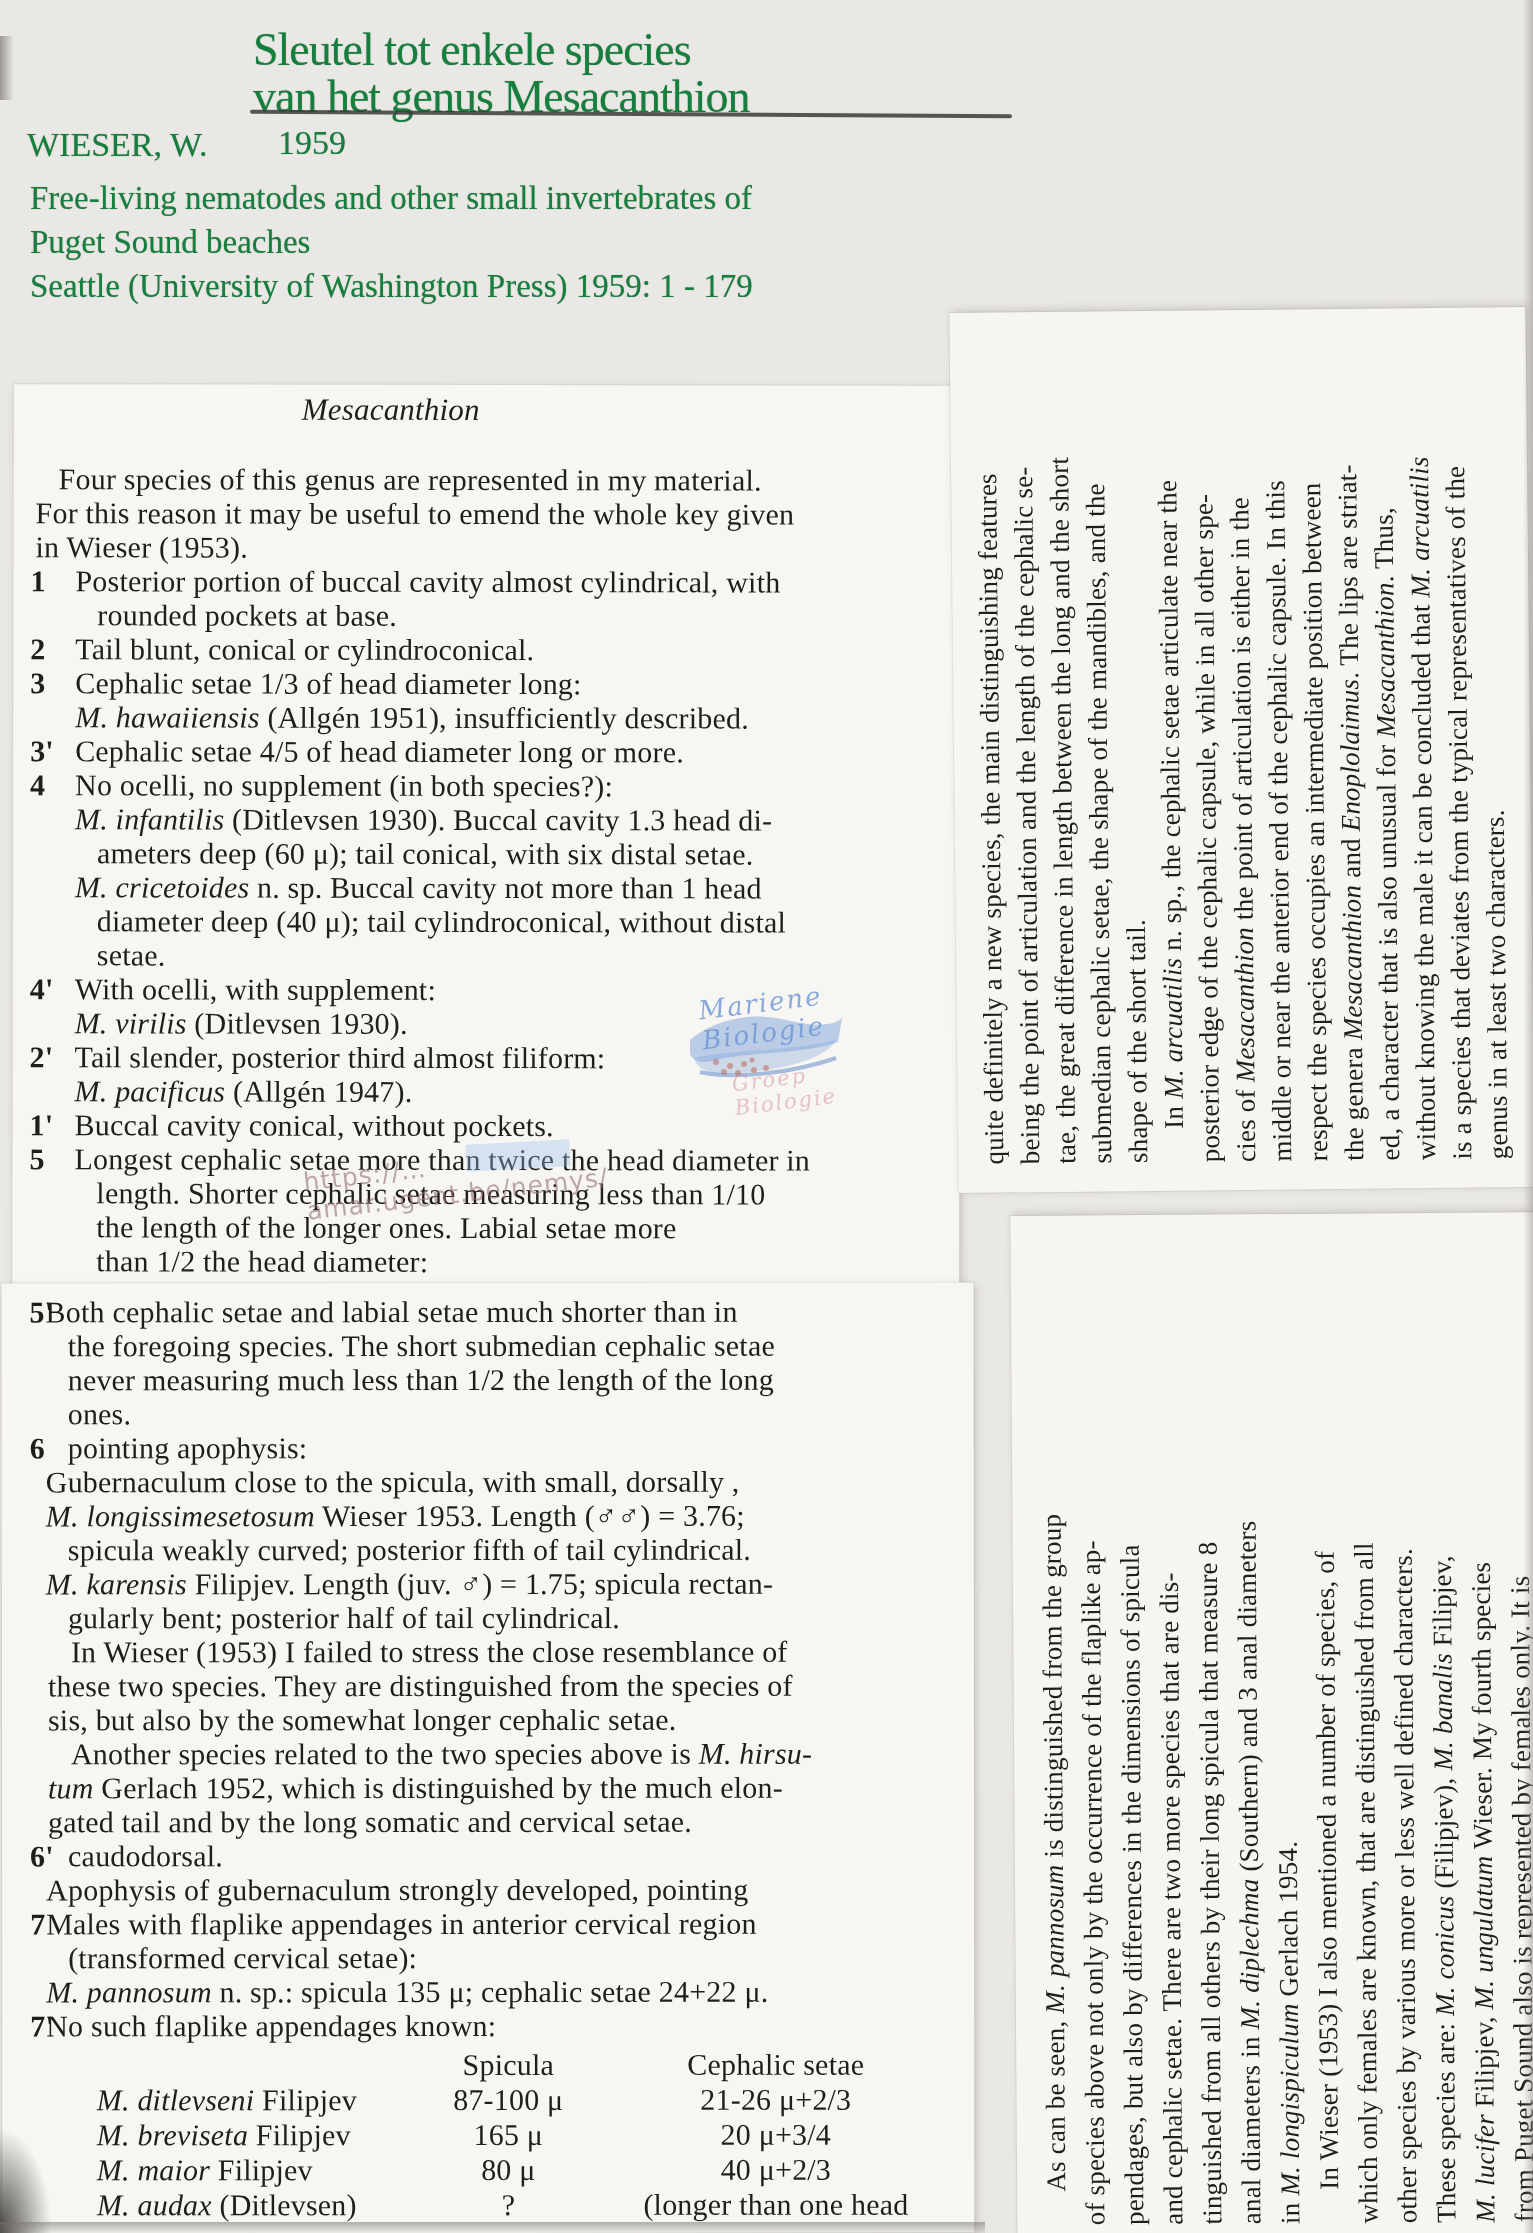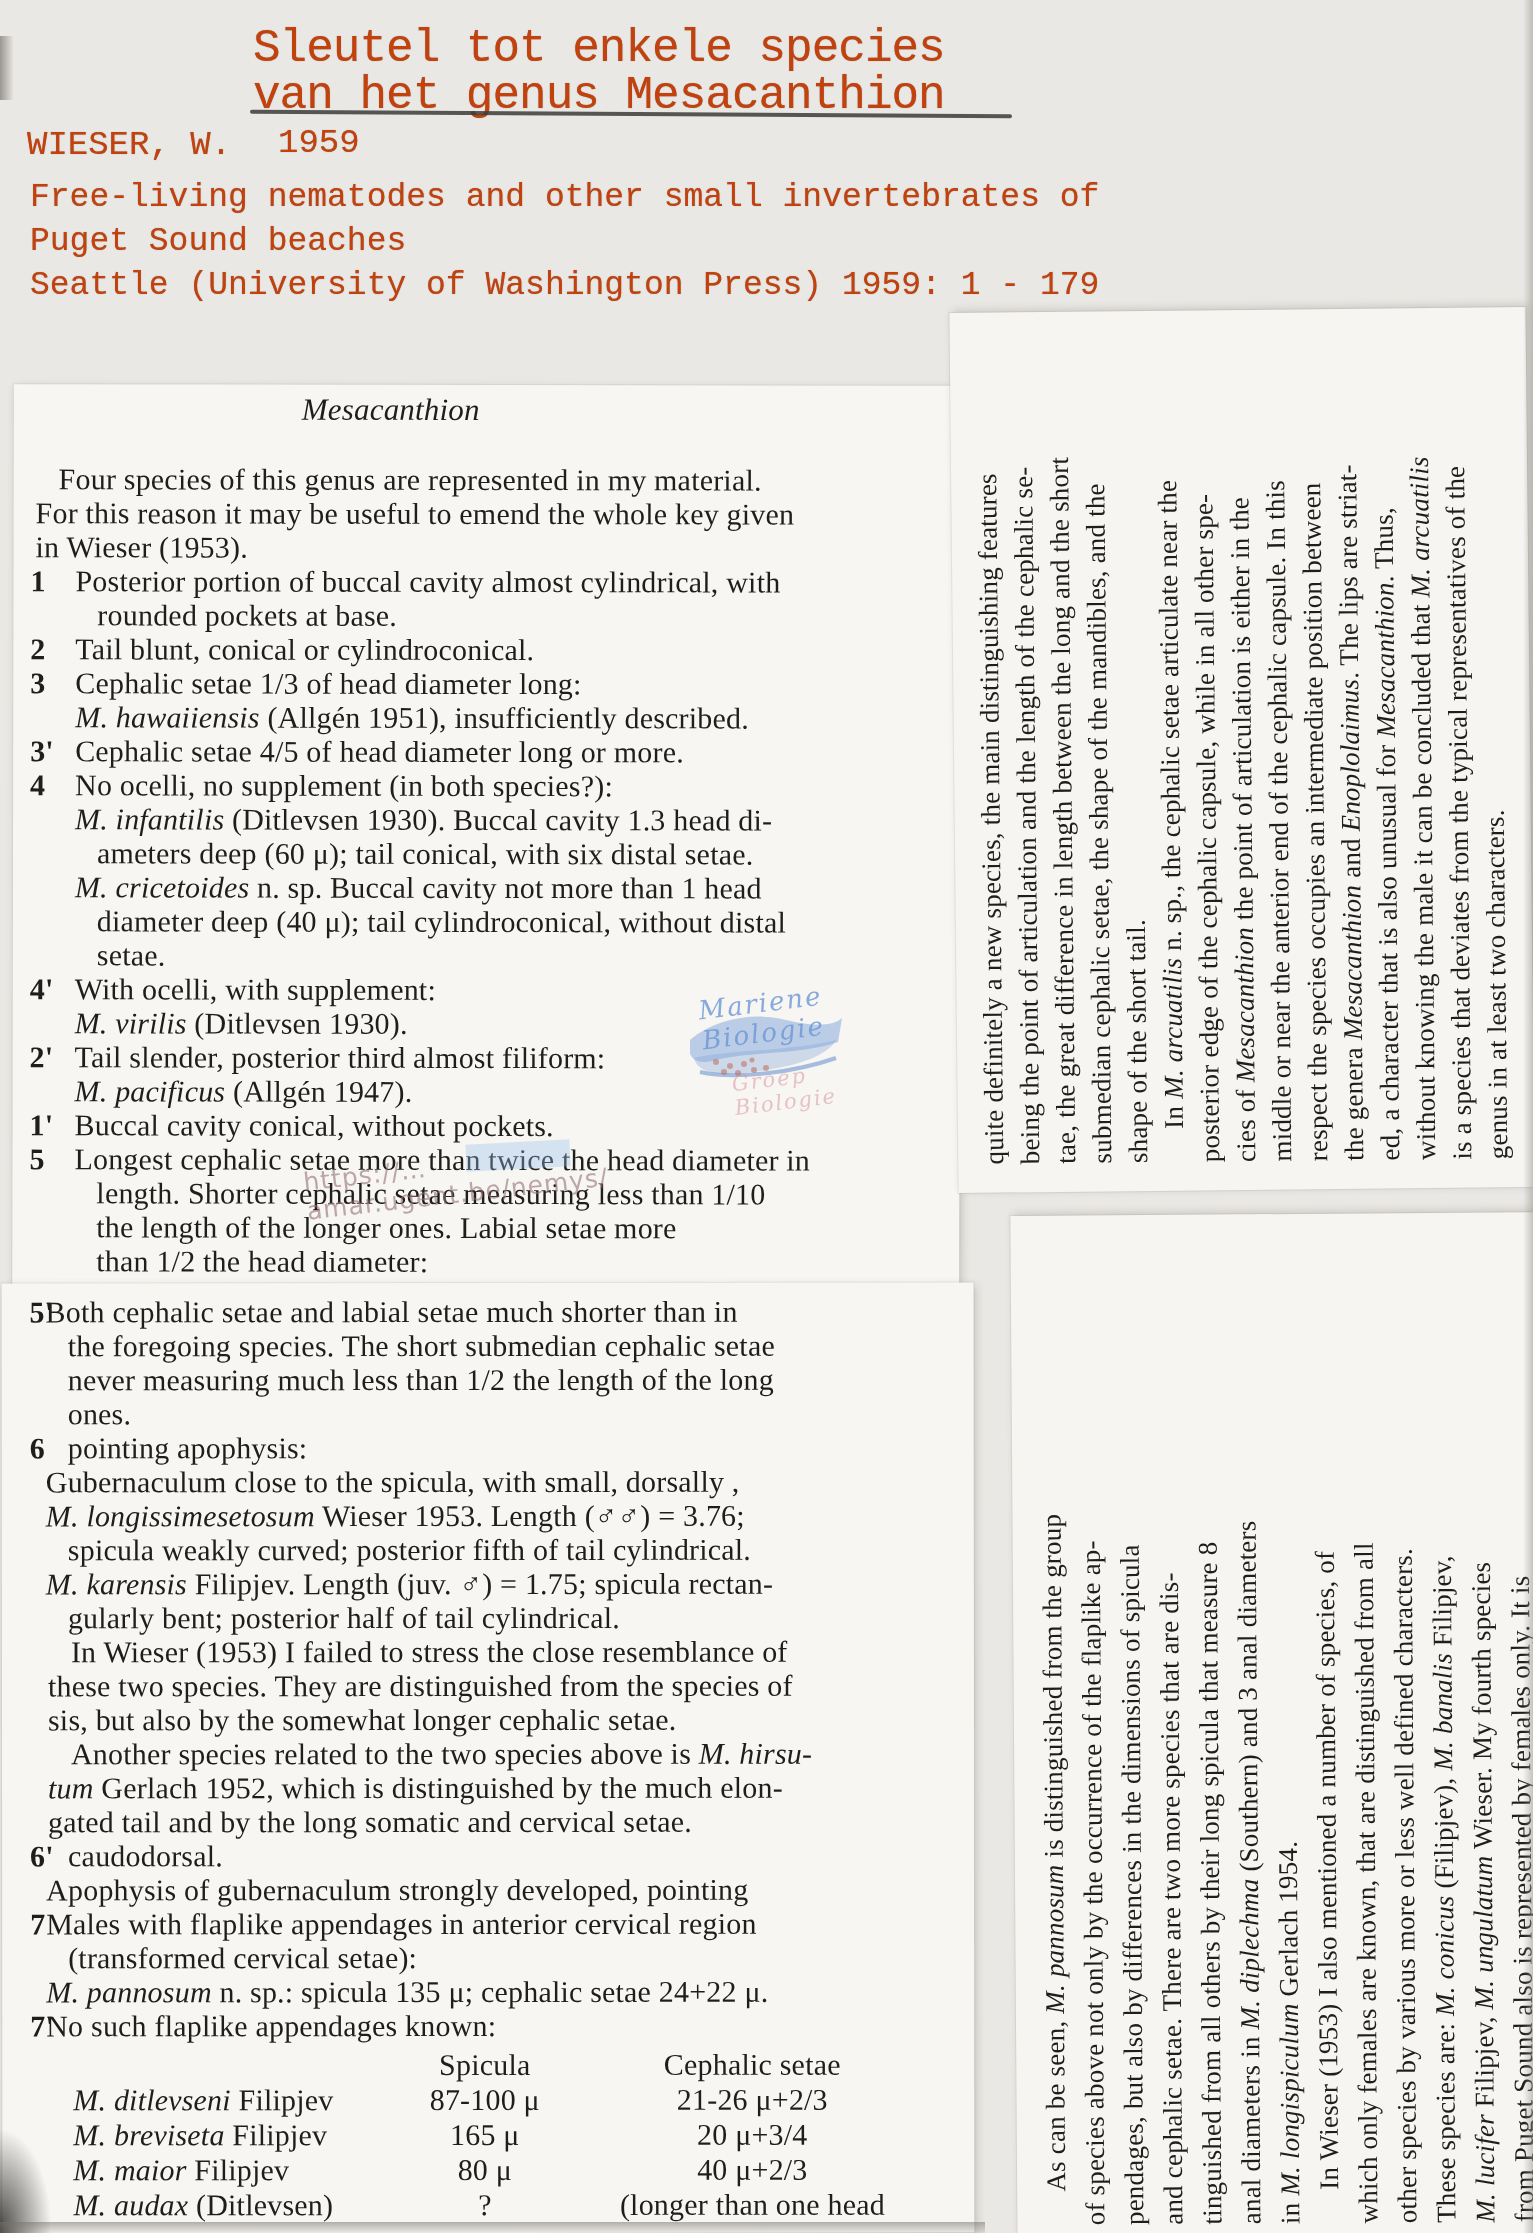--- a/index.html
+++ b/index.html
@@ -1,19 +1,19 @@
 <!DOCTYPE html>
 <html><head>
 <meta charset="utf-8">
 <style>
   html,body{margin:0;padding:0;background:#d8d6d2;}
   .page{position:relative;width:1533px;height:2233px;background:#eae8e4;overflow:hidden;
         font-family:"Liberation Serif",serif;color:#1f1e1c;}
   
-  .tw{font-family:Liberation Mono, monospace;color:#c2410c;
+  .tw{font-family:Liberation Serif, serif;color:#15803d;
       text-shadow:0 0 1px rgba(40,40,40,.45);white-space:pre;}
   .hdr-title{position:absolute;left:253px;top:26px;font-size:46px;line-height:47px;letter-spacing:-1px;}
   .hdr-underline{position:absolute;left:250px;top:112px;width:762px;height:4px;background:#3c3b38;
       transform:rotate(.35deg);border-radius:2px;opacity:.85;}
   .hdr-author{position:absolute;left:27px;top:126px;font-size:34px;}
   .hdr-year{position:absolute;left:262px;top:124px;font-size:34px;margin-left:16px;}
   .hdr-cit{position:absolute;left:30px;font-size:33px;line-height:44px;}
   
   .clip{position:absolute;background:#f7f6f2;box-shadow:0 0 0 1px rgba(70,65,58,.07),2px 3px 9px rgba(60,55,48,.22);}
   .c1{left:13px;top:385px;width:947px;height:906px;transform:rotate(.1deg);}
@@ -31,21 +31,21 @@
   .klabel{position:absolute;top:0;font-weight:bold;}
   .c1 .klabel{left:17px;}
   .c2 .klabel{left:28px;}
   .c1 .klines{margin-left:62px;}
   .c2 .klines{margin-left:44px;}
   .sp{font-style:italic;}
   .su{font-style:italic;text-decoration-thickness:2px;
       text-decoration-color:rgba(100,92,82,.55);text-underline-offset:5px;}
   
   .tbl{margin-top:4px;}
-  .trow{display:flex;align-items:flex-start;line-height:35px;}
+  .trow{display:flex;align-items:flex-start;line-height:35px;justify-content:center;}
   .tc1{width:390px;padding-left:71px;box-sizing:border-box;}
   .tc2{width:185px;text-align:center;}
   .tc3{width:350px;text-align:center;}
   
   .rot{position:absolute;background:#f6f5f1;box-sizing:border-box;
        box-shadow:0 0 0 1px rgba(70,65,58,.08),2px 3px 9px rgba(60,55,48,.2);}
   .rot1{left:802px;top:462px;width:880px;height:576px;transform:rotate(-90.6deg);padding:18px 28px;}
   .rot2{left:770px;top:1458px;width:1040px;height:552px;transform:rotate(-90.4deg);padding:20px 30px;}
   .rot .line{font-size:27px;letter-spacing:.2px;}
   .rot1 .line{line-height:36px;}

